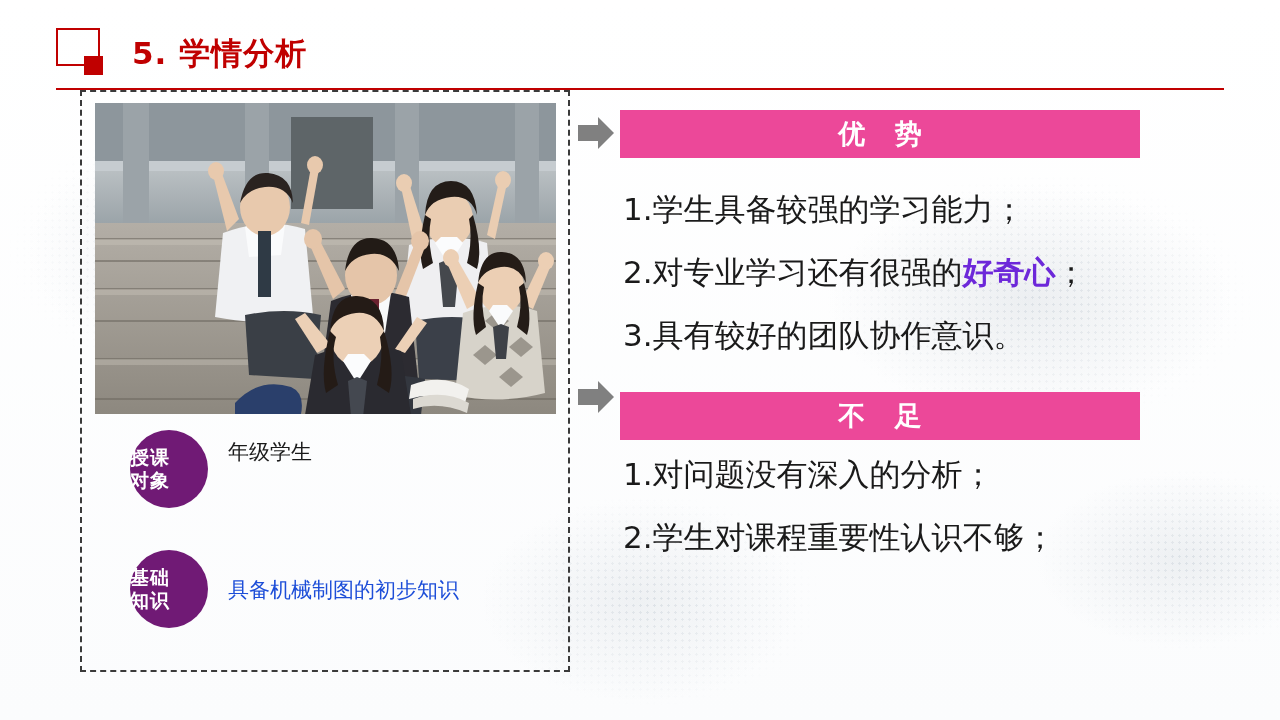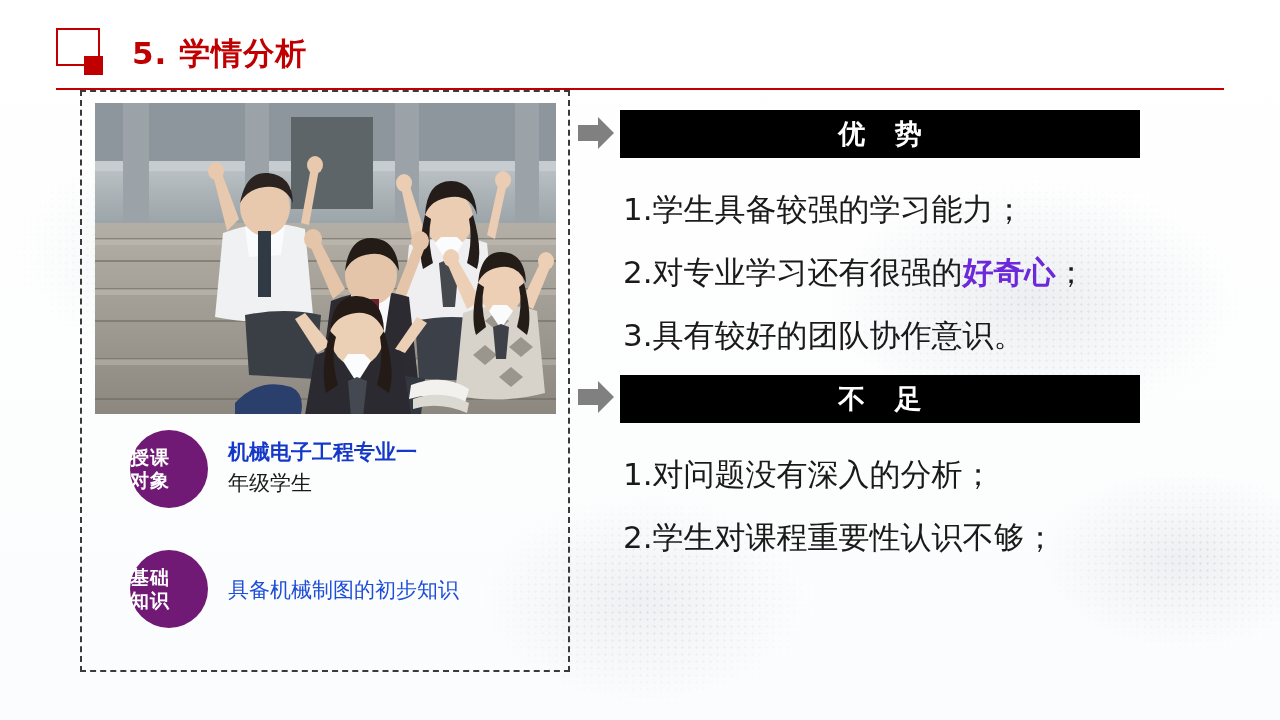--- a/index.html
+++ b/index.html
@@ -153,32 +153,32 @@
     width: 36px; height: 32px;
   }
   .arrow svg { display: block; }
   .arrow-1 { left: 578px; top: 117px; }
   .arrow-2 { left: 578px; top: 381px; }
 
   .band {
     position: absolute;
     left: 620px;
     width: 520px; height: 48px;
-    background: #000000;
+    background: #ec4899;
     color: #ffffff;
     font-size: 27px;
     font-weight: bold;
     letter-spacing: 10px;
     display: flex;
     align-items: center;
     justify-content: center;
     text-indent: 10px;
   }
   .band-1 { top: 110px; }
-  .band-2 { top: 375px; text-align: right; }
+  .band-2 { top: 392px; text-align: right; }
 
   .list {
     position: absolute;
     left: 623px;
     width: 560px;
   }
   .list-1 { top: 178px; }
   .list-2 { top: 443px; }
   .list-item {
     font-size: 31px;
@@ -324,21 +324,20 @@
       <path d="M316 282 q32 -12 58 4 l-4 14 q-30 -12 -56 -4 Z" fill="#f2f1ee"></path>
       <path d="M318 296 q30 -10 56 4 l-2 10 q-28 -12 -54 -4 Z" fill="#dcd9d2"></path>
     </svg>
   </div>
 
   <div class="badge badge-1">
     <span>授课</span>
     <span>对象</span>
   </div>
   <div class="badge-text-1">
-    <div class="line1">机械电子工程专业一</div>
     <div class="line2">年级学生</div>
   </div>
 
   <div class="badge badge-2">
     <span>基础</span>
     <span>知识</span>
   </div>
   <div class="badge-text-2">具备机械制图的初步知识</div>
 
   <div class="arrow arrow-1">

